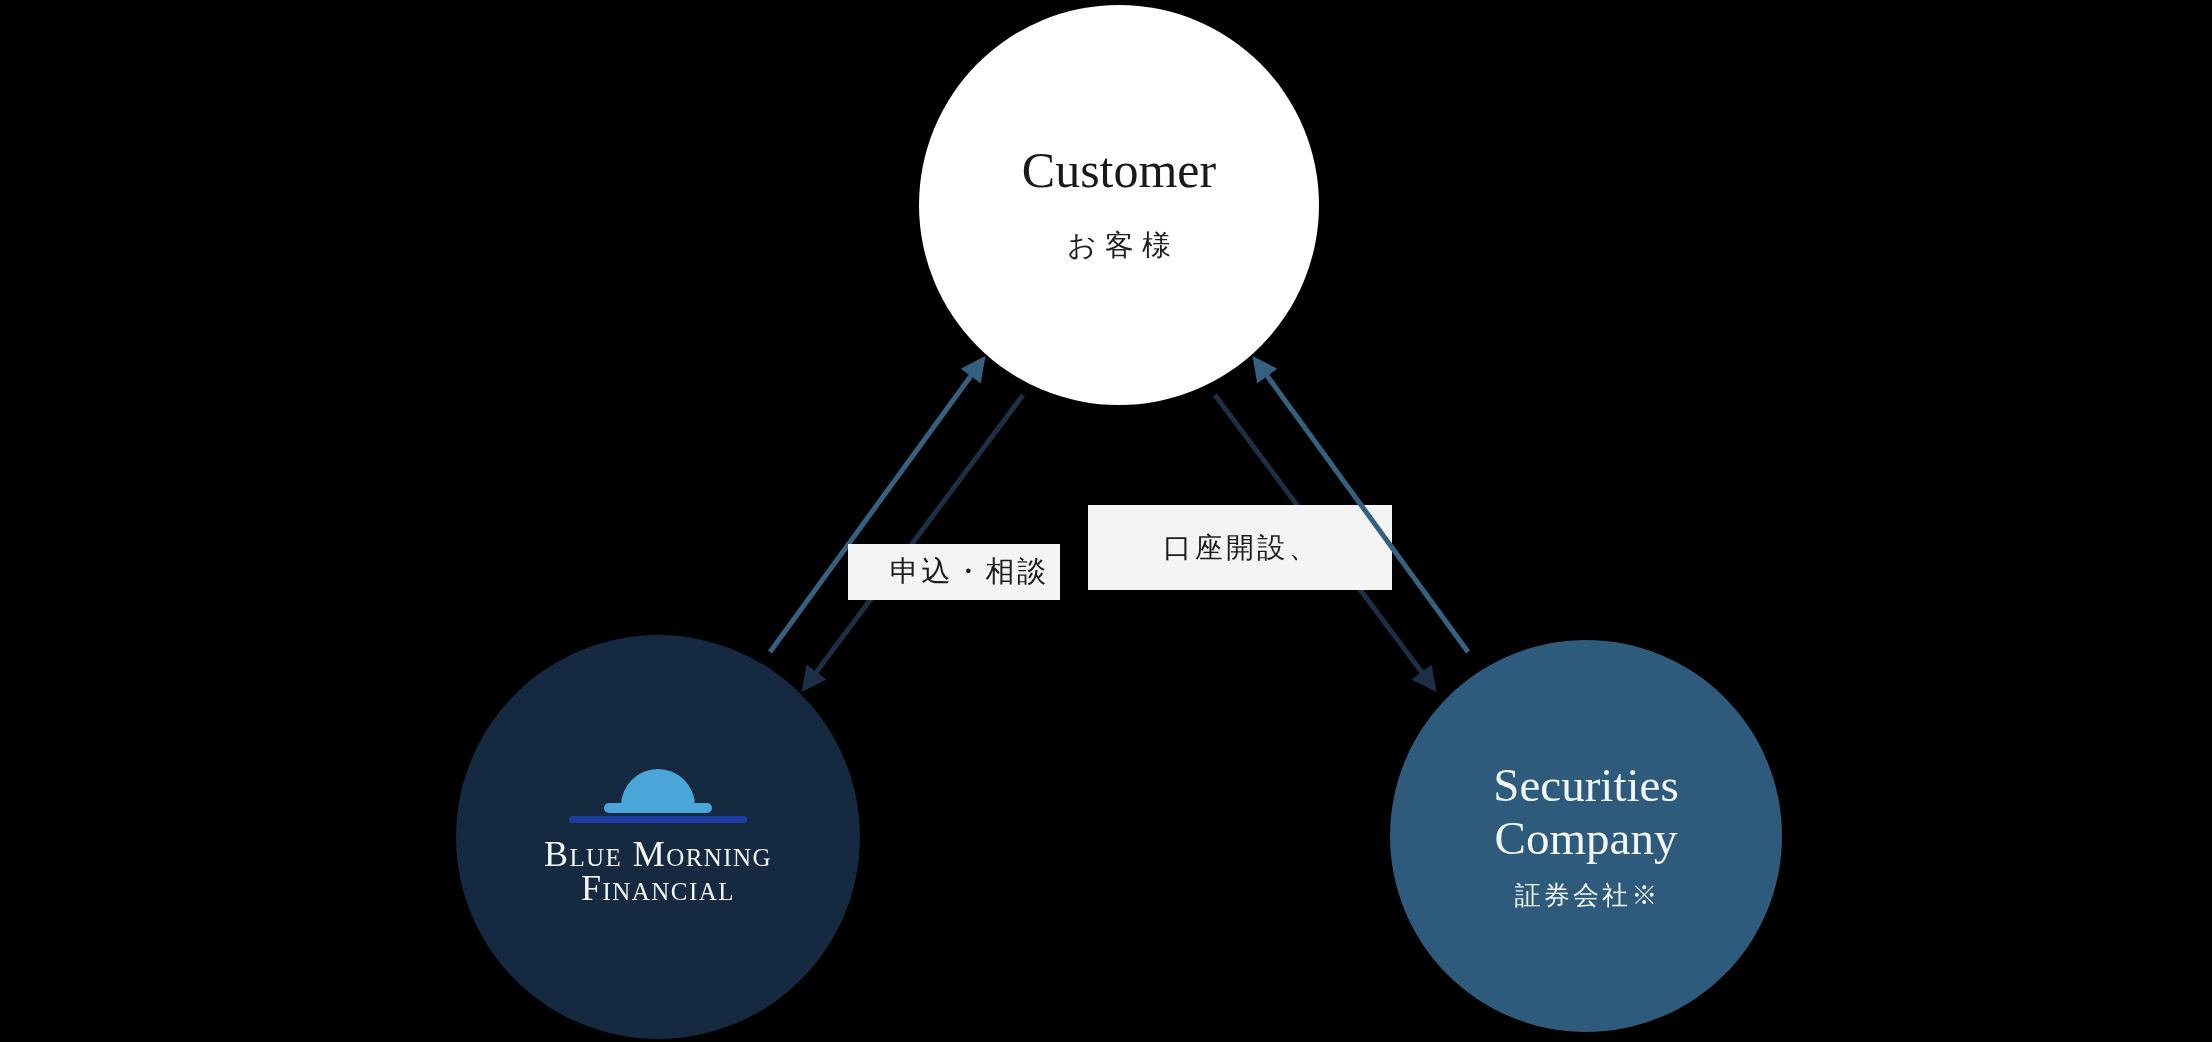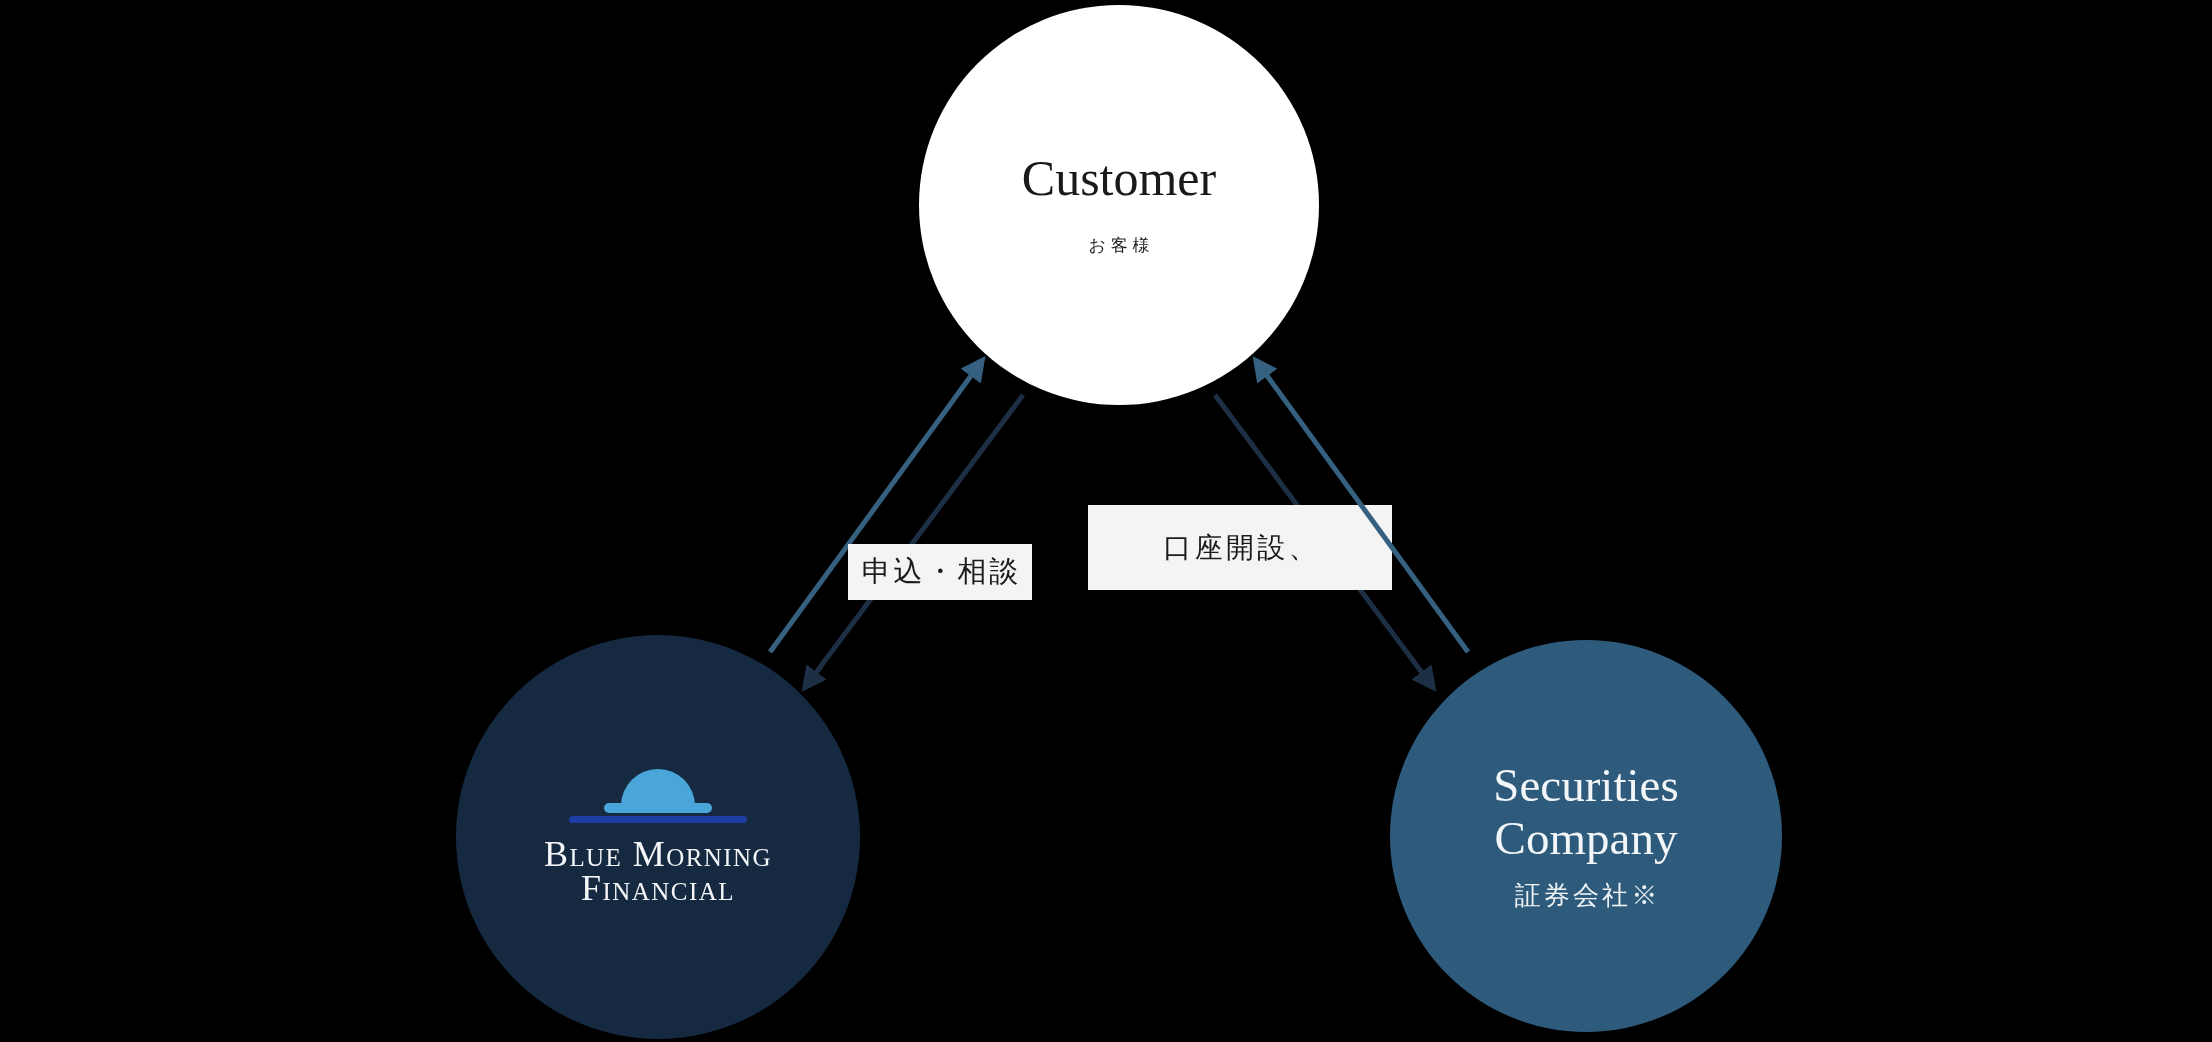--- a/index.html
+++ b/index.html
@@ -8,21 +8,21 @@
     background:#000;
     font-family:"Liberation Serif","DejaVu Serif",serif;
   }
   .circle {
     position:absolute; border-radius:50%;
     display:flex; flex-direction:column; align-items:center; justify-content:center;
     text-align:center; z-index:1;
   }
   .customer { left:919px; top:5px; width:400px; height:400px; }
   .customer .title { font-size:50px; color:#1a1a1a; line-height:1; }
-  .customer .subtitle { font-size:17px; color:#1f1f1f; letter-spacing:0.28em; text-indent:0.28em; margin-top:31px; }
+  .customer .subtitle { font-size:29px; color:#1f1f1f; letter-spacing:0.28em; text-indent:0.28em; margin-top:31px; }
 
   .bmf { left:456px; top:635px; width:404px; height:404px; }
   .bmf-logo { display:flex; flex-direction:column; align-items:center; }
   .sun-dome  { width:74px; height:37px; border-radius:40px 40px 0 0; }
   .sun-bar-light { width:108px; height:10px; border-radius:6px; margin-top:-3px; }
   .sun-bar-blue  { width:178px; height:7px; border-radius:4px; margin-top:3px; }
   .bmf-name { margin-top:14px; font-variant:small-caps; color:#f4f6f8; font-size:36px; line-height:0.95; letter-spacing:0.04em; }
 
   .securities { left:1390px; top:640px; width:392px; height:392px; }
   .securities .title { font-size:47px; line-height:1.12; color:#f3f6f8; }
@@ -30,21 +30,21 @@
 
   svg.lines { position:absolute; left:0; top:0; width:2212px; height:1042px; pointer-events:none; }
   .lines-bottom { z-index:2; }
   .lines-top { z-index:4; }
 
   .label-box {
     position:absolute; z-index:3;
     display:flex; align-items:center; justify-content:center;
     color:#1b1b1b; text-align:center;
   }
-  .label-left  { left:848px; top:544px; width:184px; height:56px; font-size:29px; letter-spacing:0.1em; text-indent:0.1em; }
+  .label-left  { left:848px; top:544px; width:184px; height:56px; font-size:29px; letter-spacing:0.1em; text-indent:0.1em;padding-left:28px; }
   .label-right { left:1088px; top:505px; width:304px; height:85px; font-size:28px; line-height:40px; }
   .label-right .line1 { letter-spacing:0.12em; text-indent:0.12em; }
   .label-right .line2 { letter-spacing:0.02em; }
 </style>
 </head>
 <body>
 
 <div class="canvas" style="background-color: rgb(0, 0, 0);">
 
   <div class="circle customer" style="background-color: rgb(255, 255, 255);">

